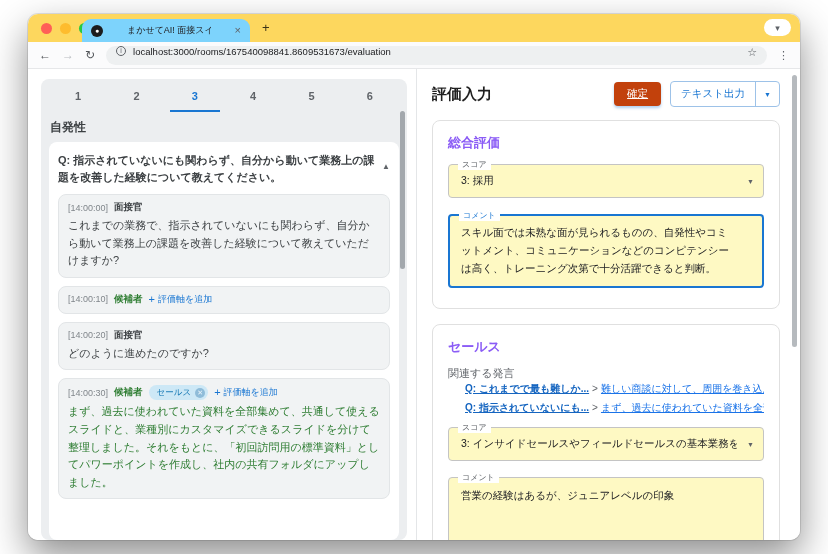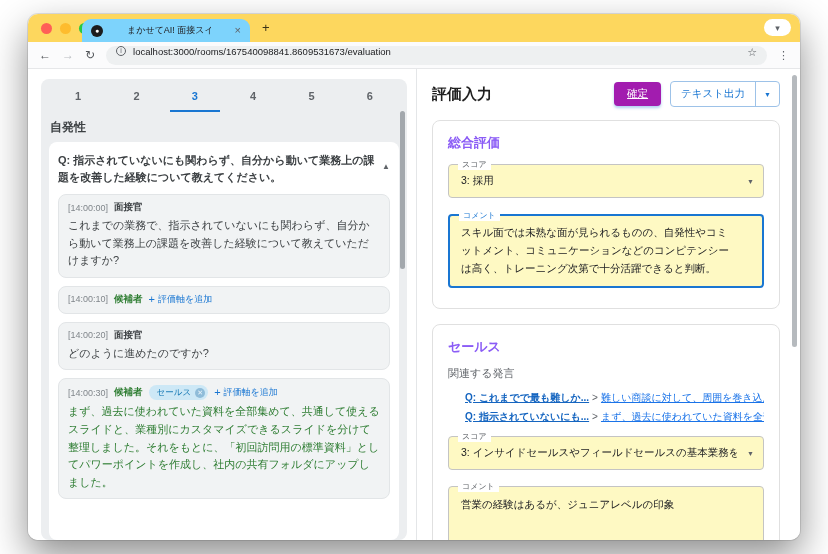--- a/index.html
+++ b/index.html
@@ -56,28 +56,28 @@
   .add-axis { color:#1976d2; font-size:9px; display:inline-flex; align-items:center; gap:3px; }
   .plus-glyph { font-size:11px; line-height:1; }
   .msg-body { font-size:11px; line-height:1.6; margin-top:3px; color:#3c4043; }
   .msg-body.candidate { color:#2e7d32; }
   .log-scrollbar { position:absolute; right:2px; top:32px; width:5px; height:158px; background:#a3a8ad; border-radius:3px; }
 
   
   .right-panel { flex:1; padding:12px 20px 0 15px; position:relative; overflow:hidden; }
   .right-header { display:flex; align-items:center; margin-bottom:13px; }
   .right-title { font-size:15px; font-weight:bold; color:#1f1f1f; flex:1; }
-  .btn-confirm { background:#a21caf; color:#fff; border:none; font-size:10.5px; padding:5px 13px; border-radius:4px;
+  .btn-confirm { background:#c2410c; color:#fff; border:none; font-size:10.5px; padding:5px 13px; border-radius:4px;
                  box-shadow:0 2px 3px rgba(25,118,210,.35); font-family:inherit;text-decoration:underline; }
   .split-btn { display:flex; border:1px solid #9dc2e8; border-radius:4px; color:#1976d2; margin-left:9px; background:#fff; }
   .split-main { font-size:10.5px; padding:5px 10px; border-right:1px solid #9dc2e8; }
   .split-caret { padding:0 8px; font-size:7px; display:flex; align-items:center; }
   .section-card { border:1px solid #e0e0e0; border-radius:8px; background:#fff; padding:13px 15px 4px; margin-bottom:15px; }
   .section-title { font-size:13px; font-weight:bold; color:#8b5cf6; margin-bottom:12px; }
-  .related-label { font-size:11px; color:#5f6368; margin:-2px 0 10px; }
+  .related-label { font-size:11px; color:#5f6368; margin:-2px 0 1px; }
   .related-list { list-style:disc; padding-left:17px; margin-bottom:12px; }
   .related-list li { font-size:10px; color:#1565c0; margin-bottom:5px; line-height:1.4; white-space:nowrap; overflow:hidden; }
   .rel-q { color:#1565c0; font-weight:bold; text-decoration:underline; }
   .rel-sep { color:#5f6368; margin:0 3px; }
   .rel-a { color:#1a73e8; text-decoration:underline; }
   .field { position:relative; border:1px solid #c4c4c4; border-radius:4px; padding:9px 26px 9px 12px; margin-bottom:16px; background:#fef9c3; }
   .field-label { position:absolute; top:-6px; left:9px; background:#fff; padding:0 4px; font-size:8px; color:#5f6368; }
   .field-value { font-size:10.5px; color:#202124; white-space:nowrap; overflow:hidden; }
   .field-caret { position:absolute; right:9px; top:50%; transform:translateY(-50%); font-size:7px; color:#5f6368; }
   .field.textarea { min-height:72px; }

